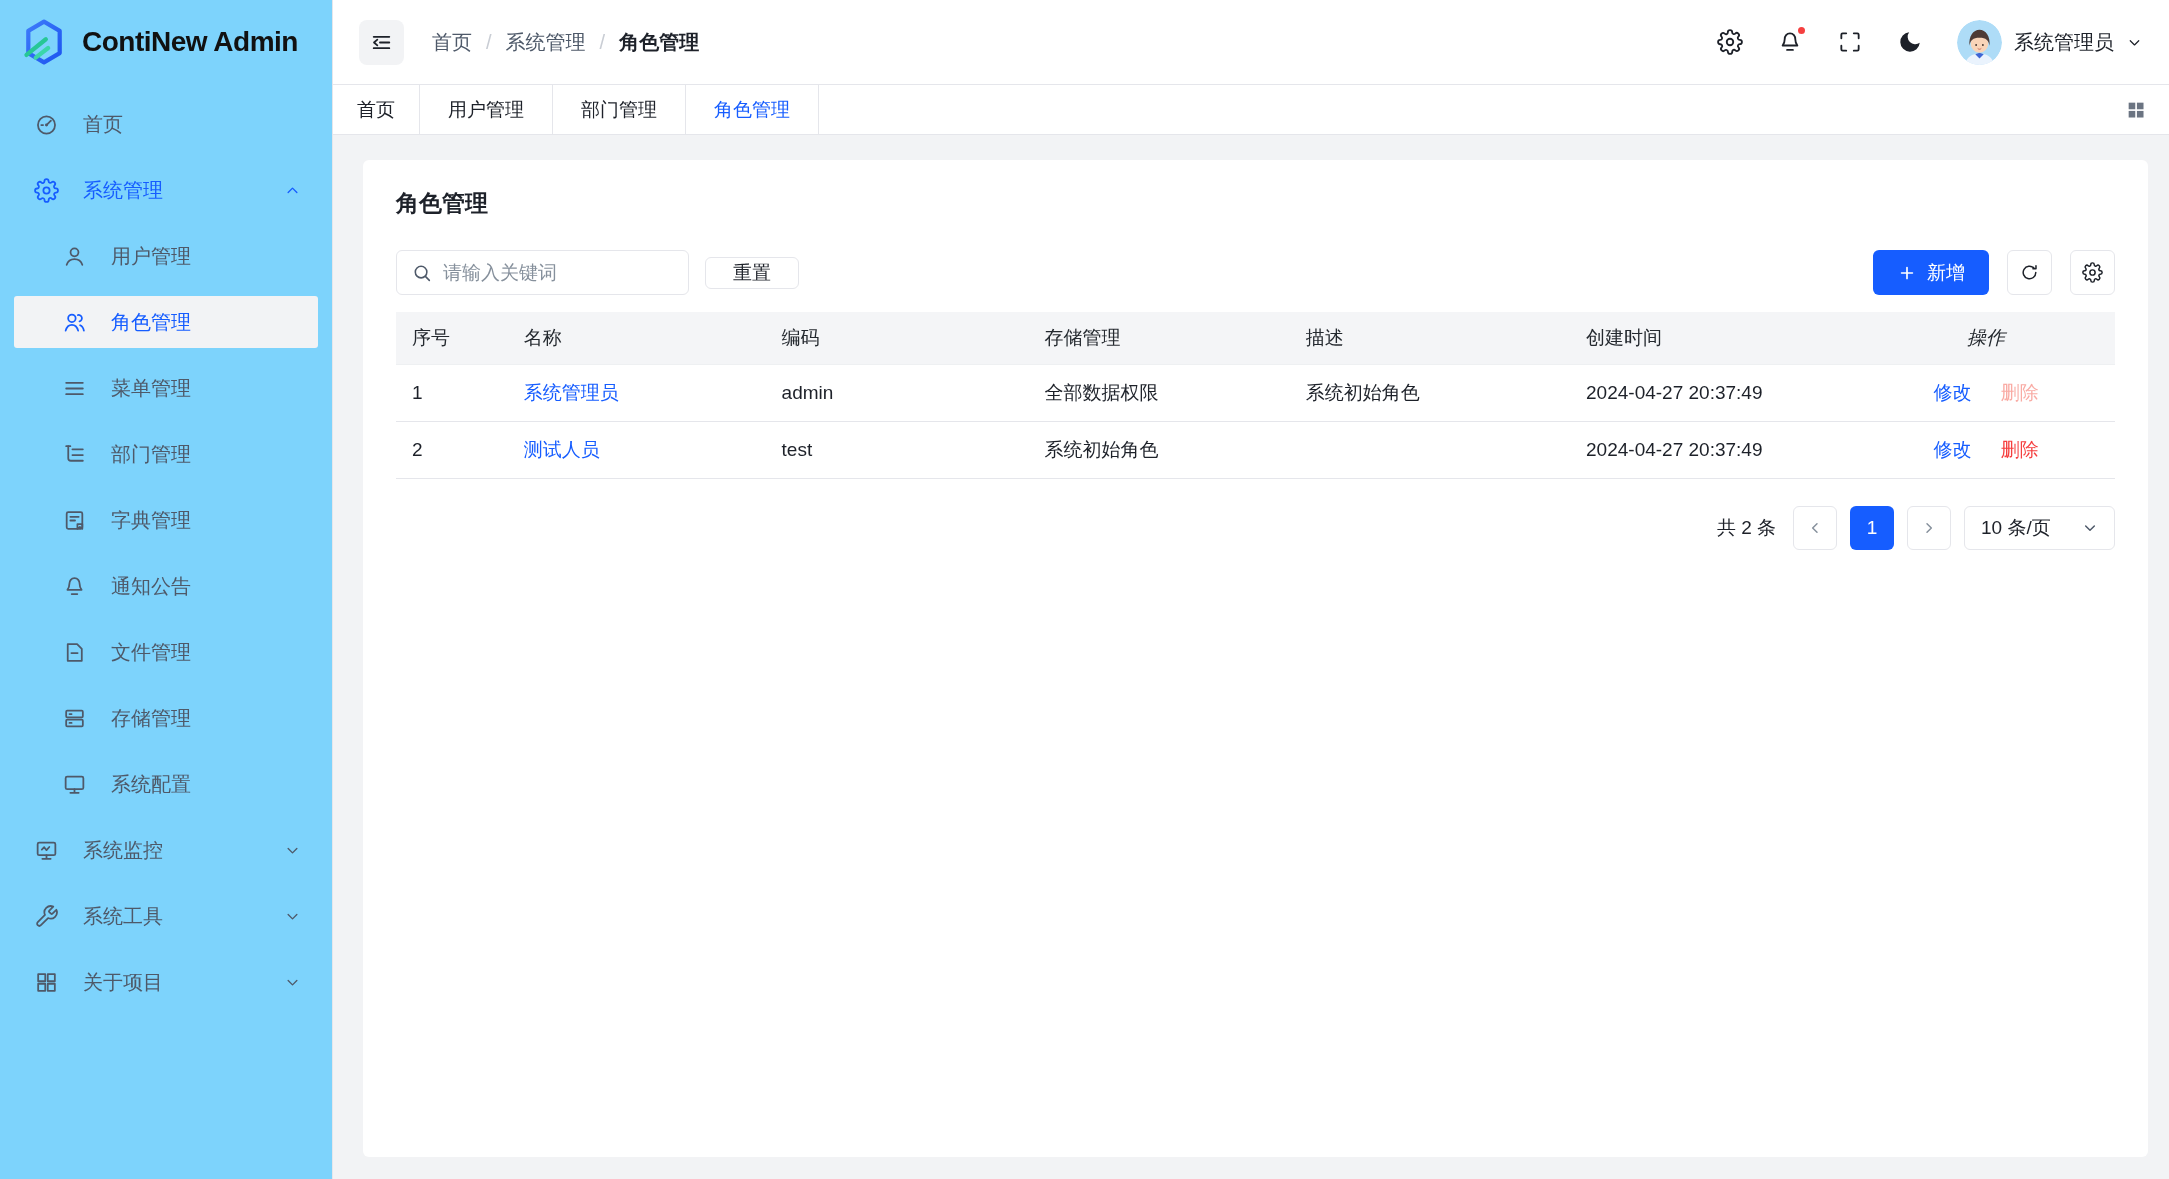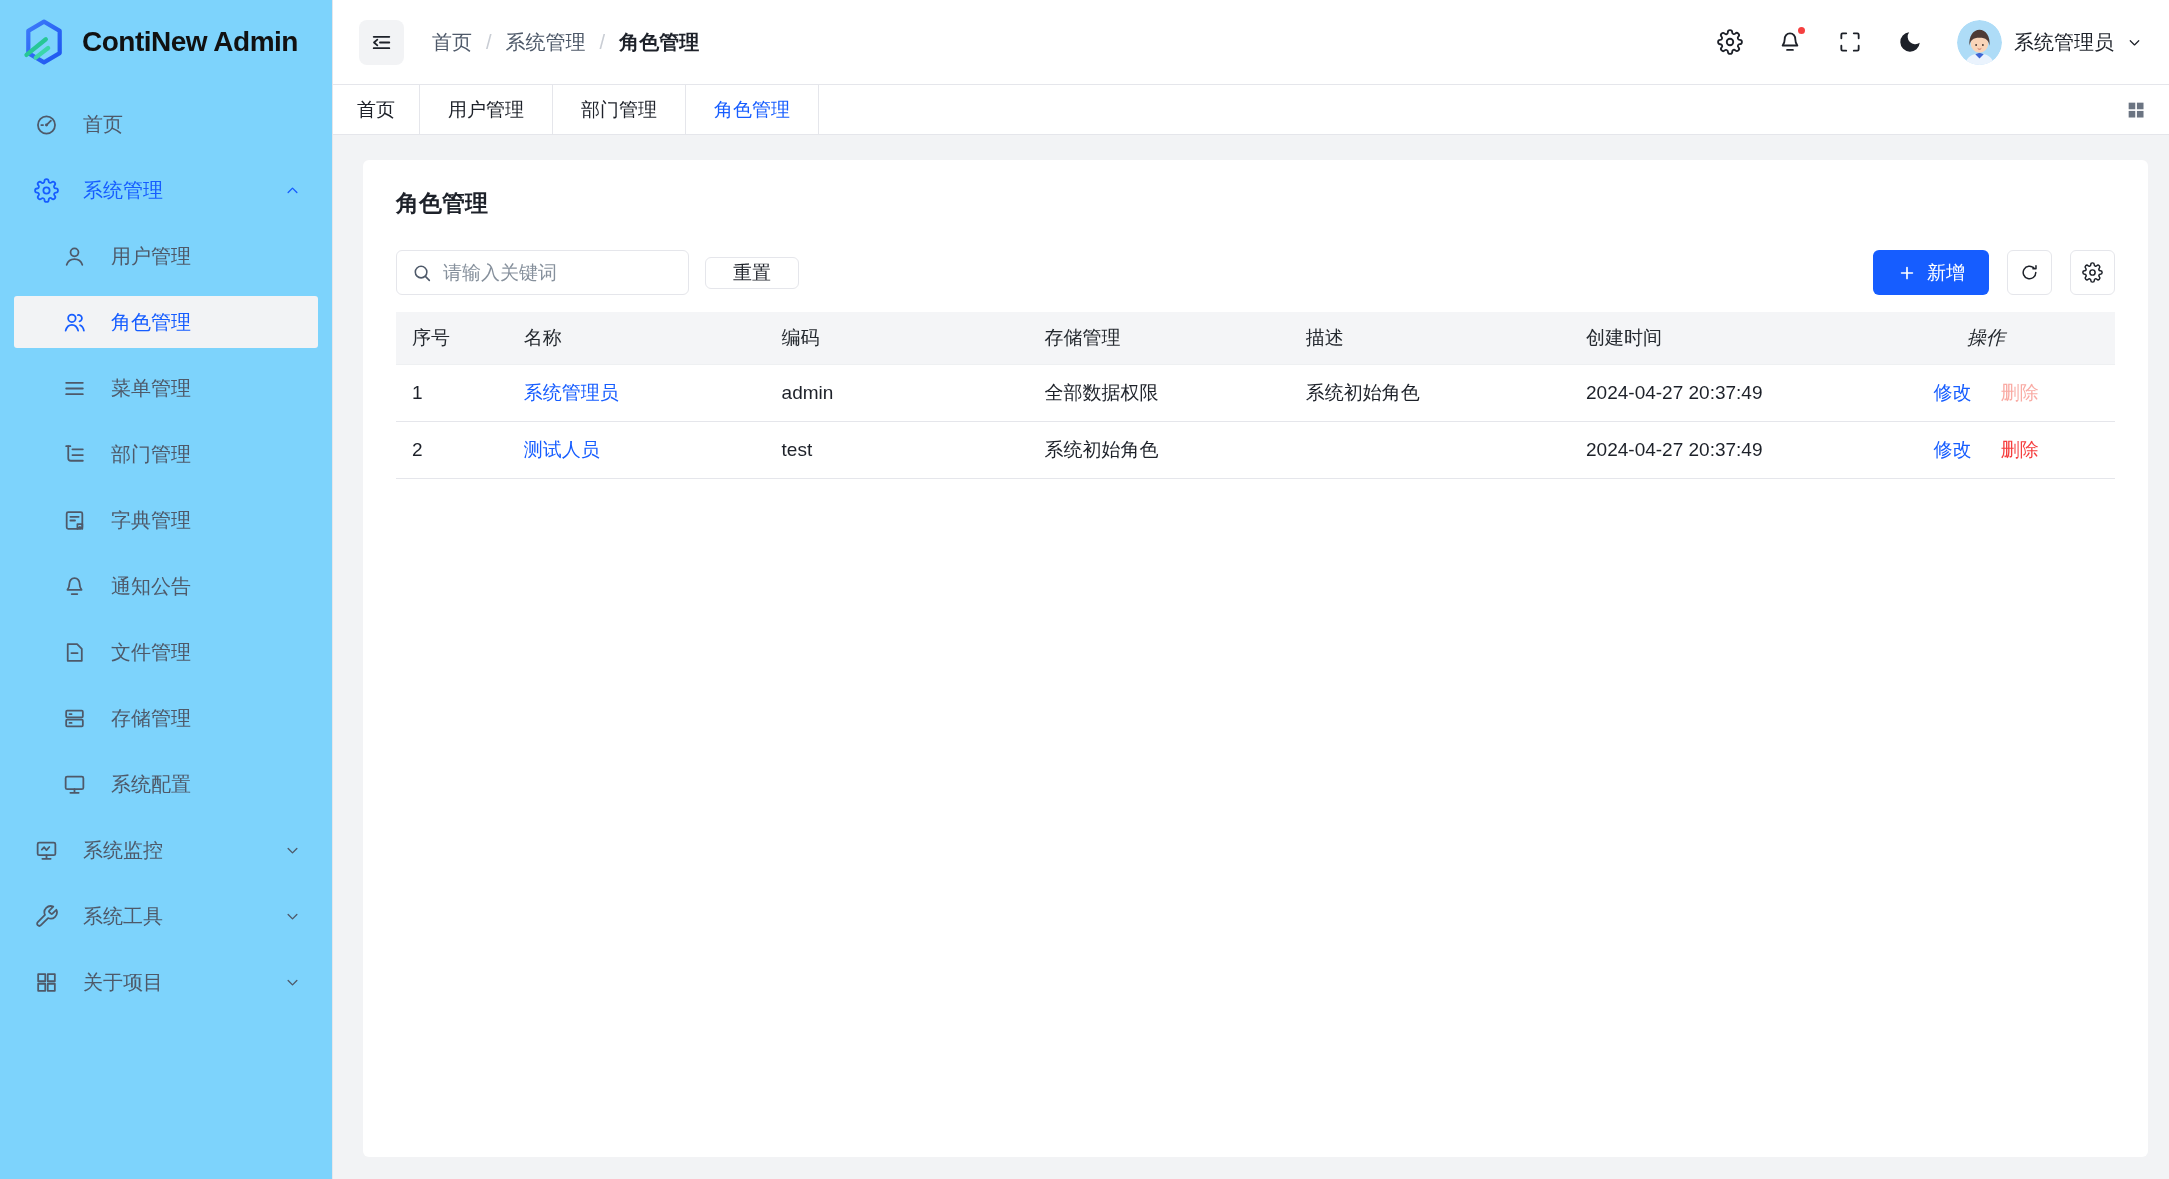--- a/index.html
+++ b/index.html
@@ -487,18 +487,44 @@
               <td></td>
               <td>2024-04-27 20:37:49</td>
               <td class="ctr">
                 <span class="op-edit">修改</span>
                 <span class="op-del">删除</span>
               </td>
             </tr>
           </tbody>
         </table>
 
+        <div class="pagination">
+          <span class="pg-total">共 2 条</span>
+          <button class="pg-btn">
+            <span style="display:flex">
+              <svg class="ln" viewBox="0 0 24 24" style="stroke-width:2.2">
+                  <path d="M15 5.5L8.5 12l6.5 6.5"></path>
+                </svg>
+            </span>
+          </button>
+          <button class="pg-num">1</button>
+          <button class="pg-btn">
+            <span style="display:flex">
+              <svg class="ln" viewBox="0 0 24 24" style="stroke-width:2.2">
+                  <path d="M9 5.5l6.5 6.5L9 18.5"></path>
+                </svg>
+            </span>
+          </button>
+          <div class="pg-size">
+            <span>10 条/页</span>
+            <span class="chev">
+              <svg class="ln" viewBox="0 0 24 24" style="stroke-width:2.2">
+                  <path d="M5.5 9l6.5 6.5L18.5 9"></path>
+                </svg>
+            </span>
+          </div>
+        </div>
 
       </div>
     </div>
 
   </div>
 </div>
 
 </body></html>

